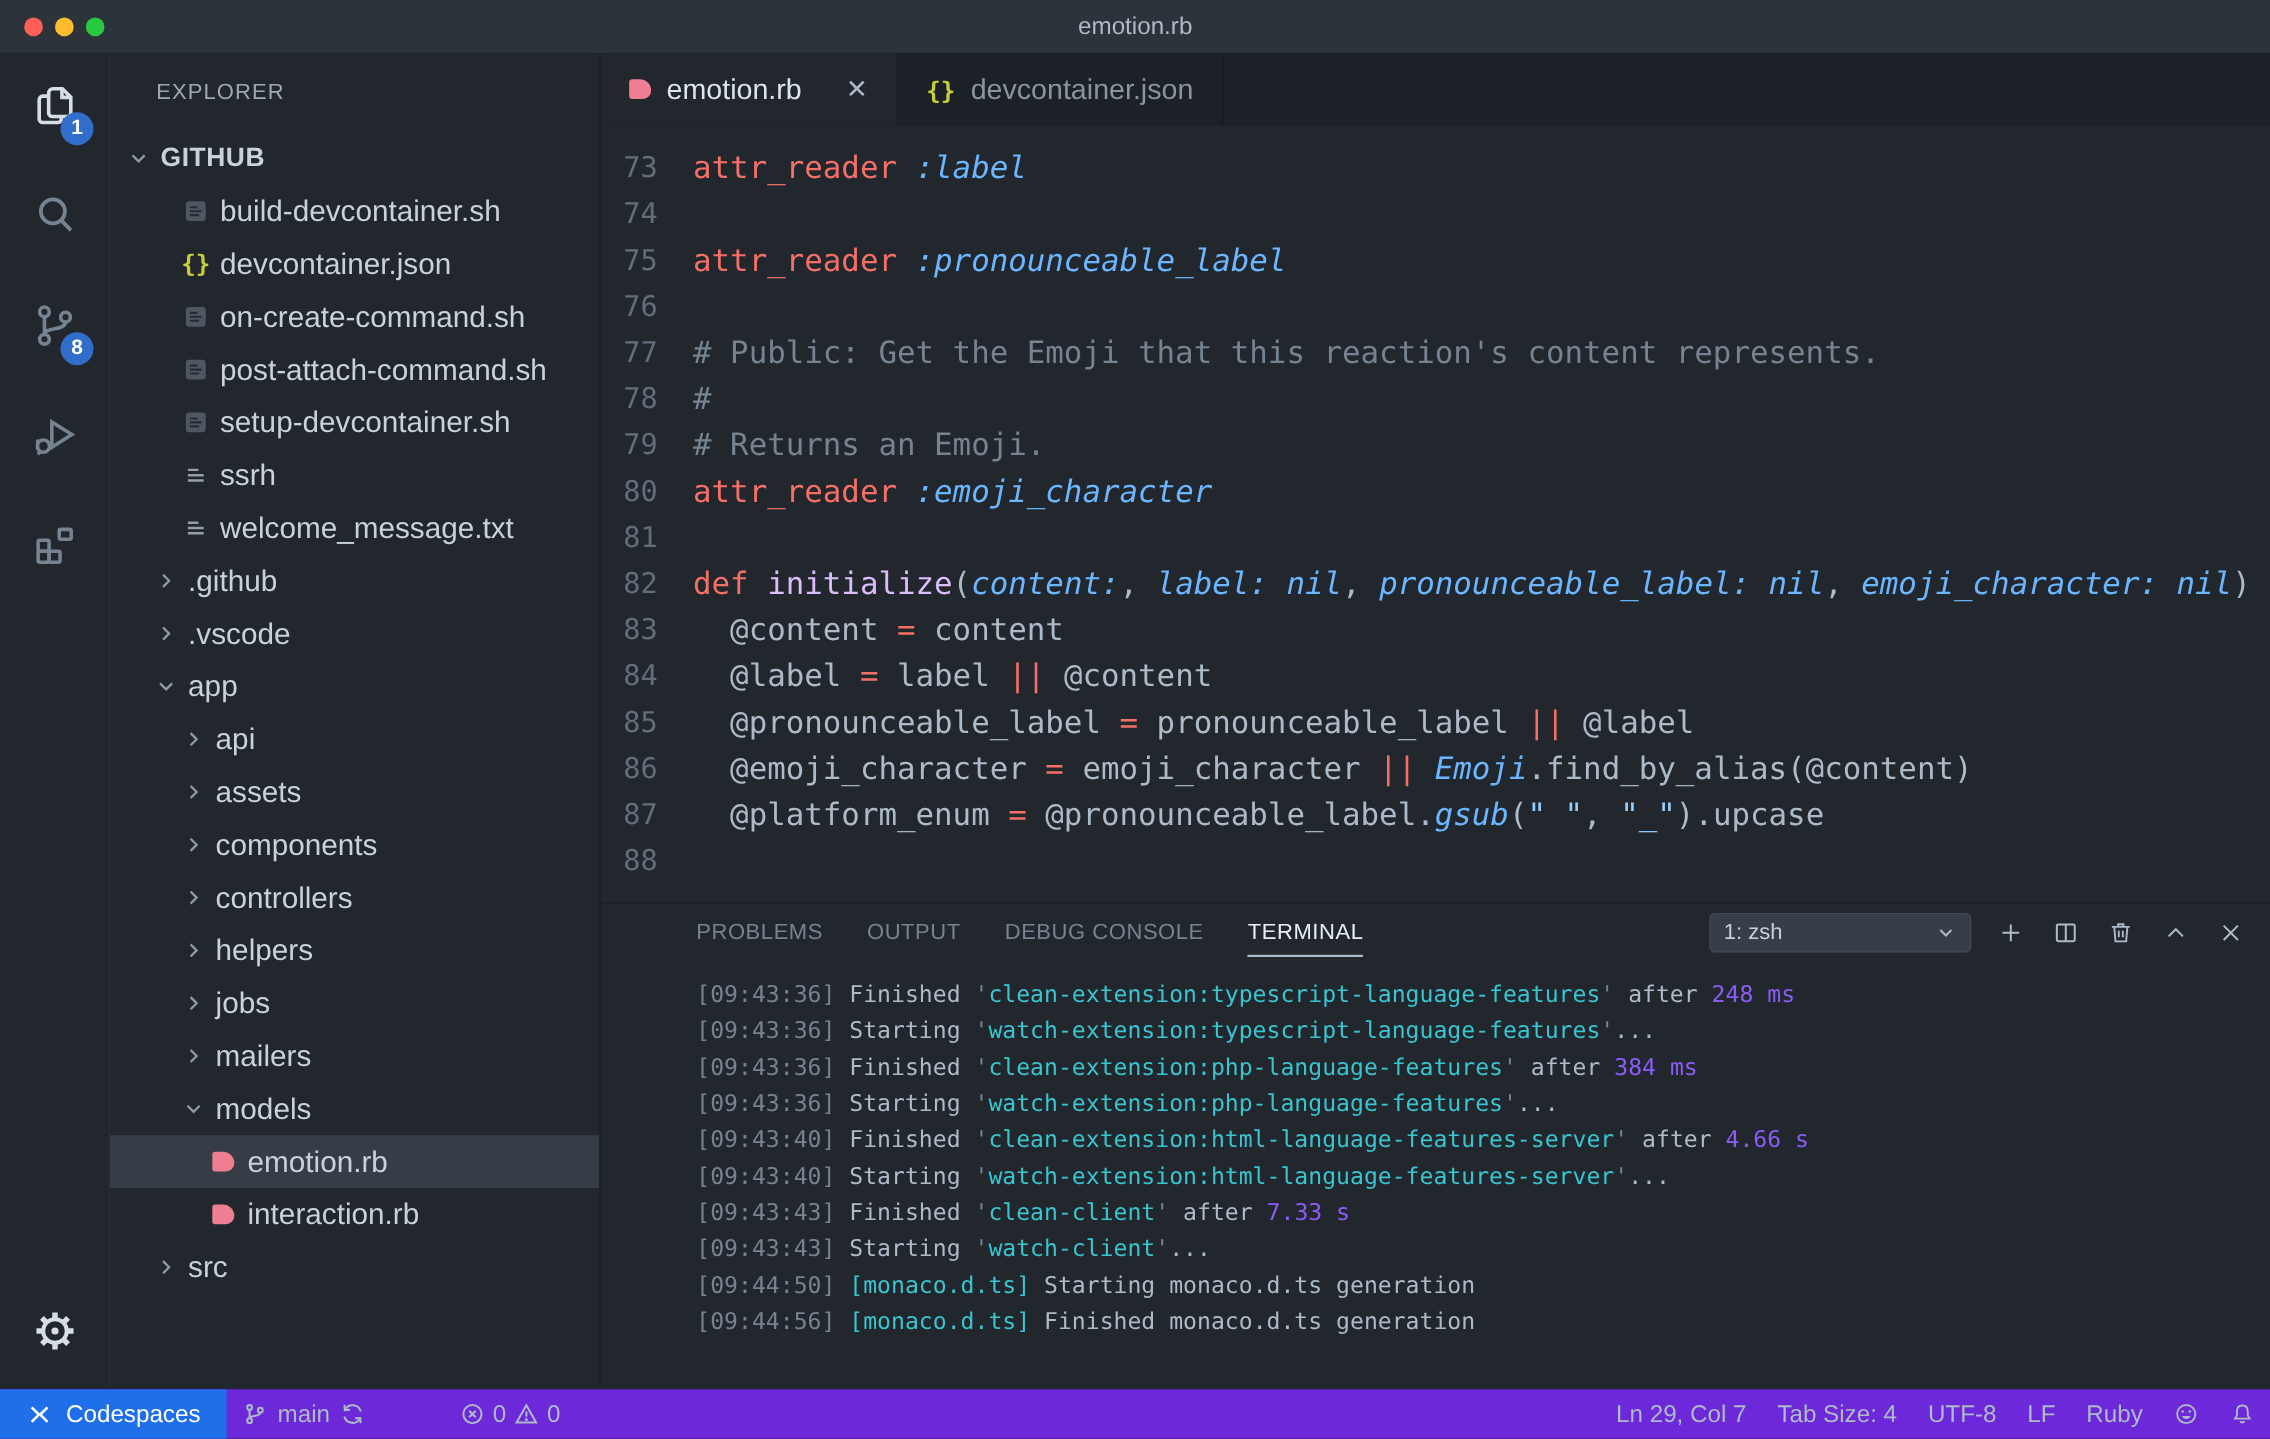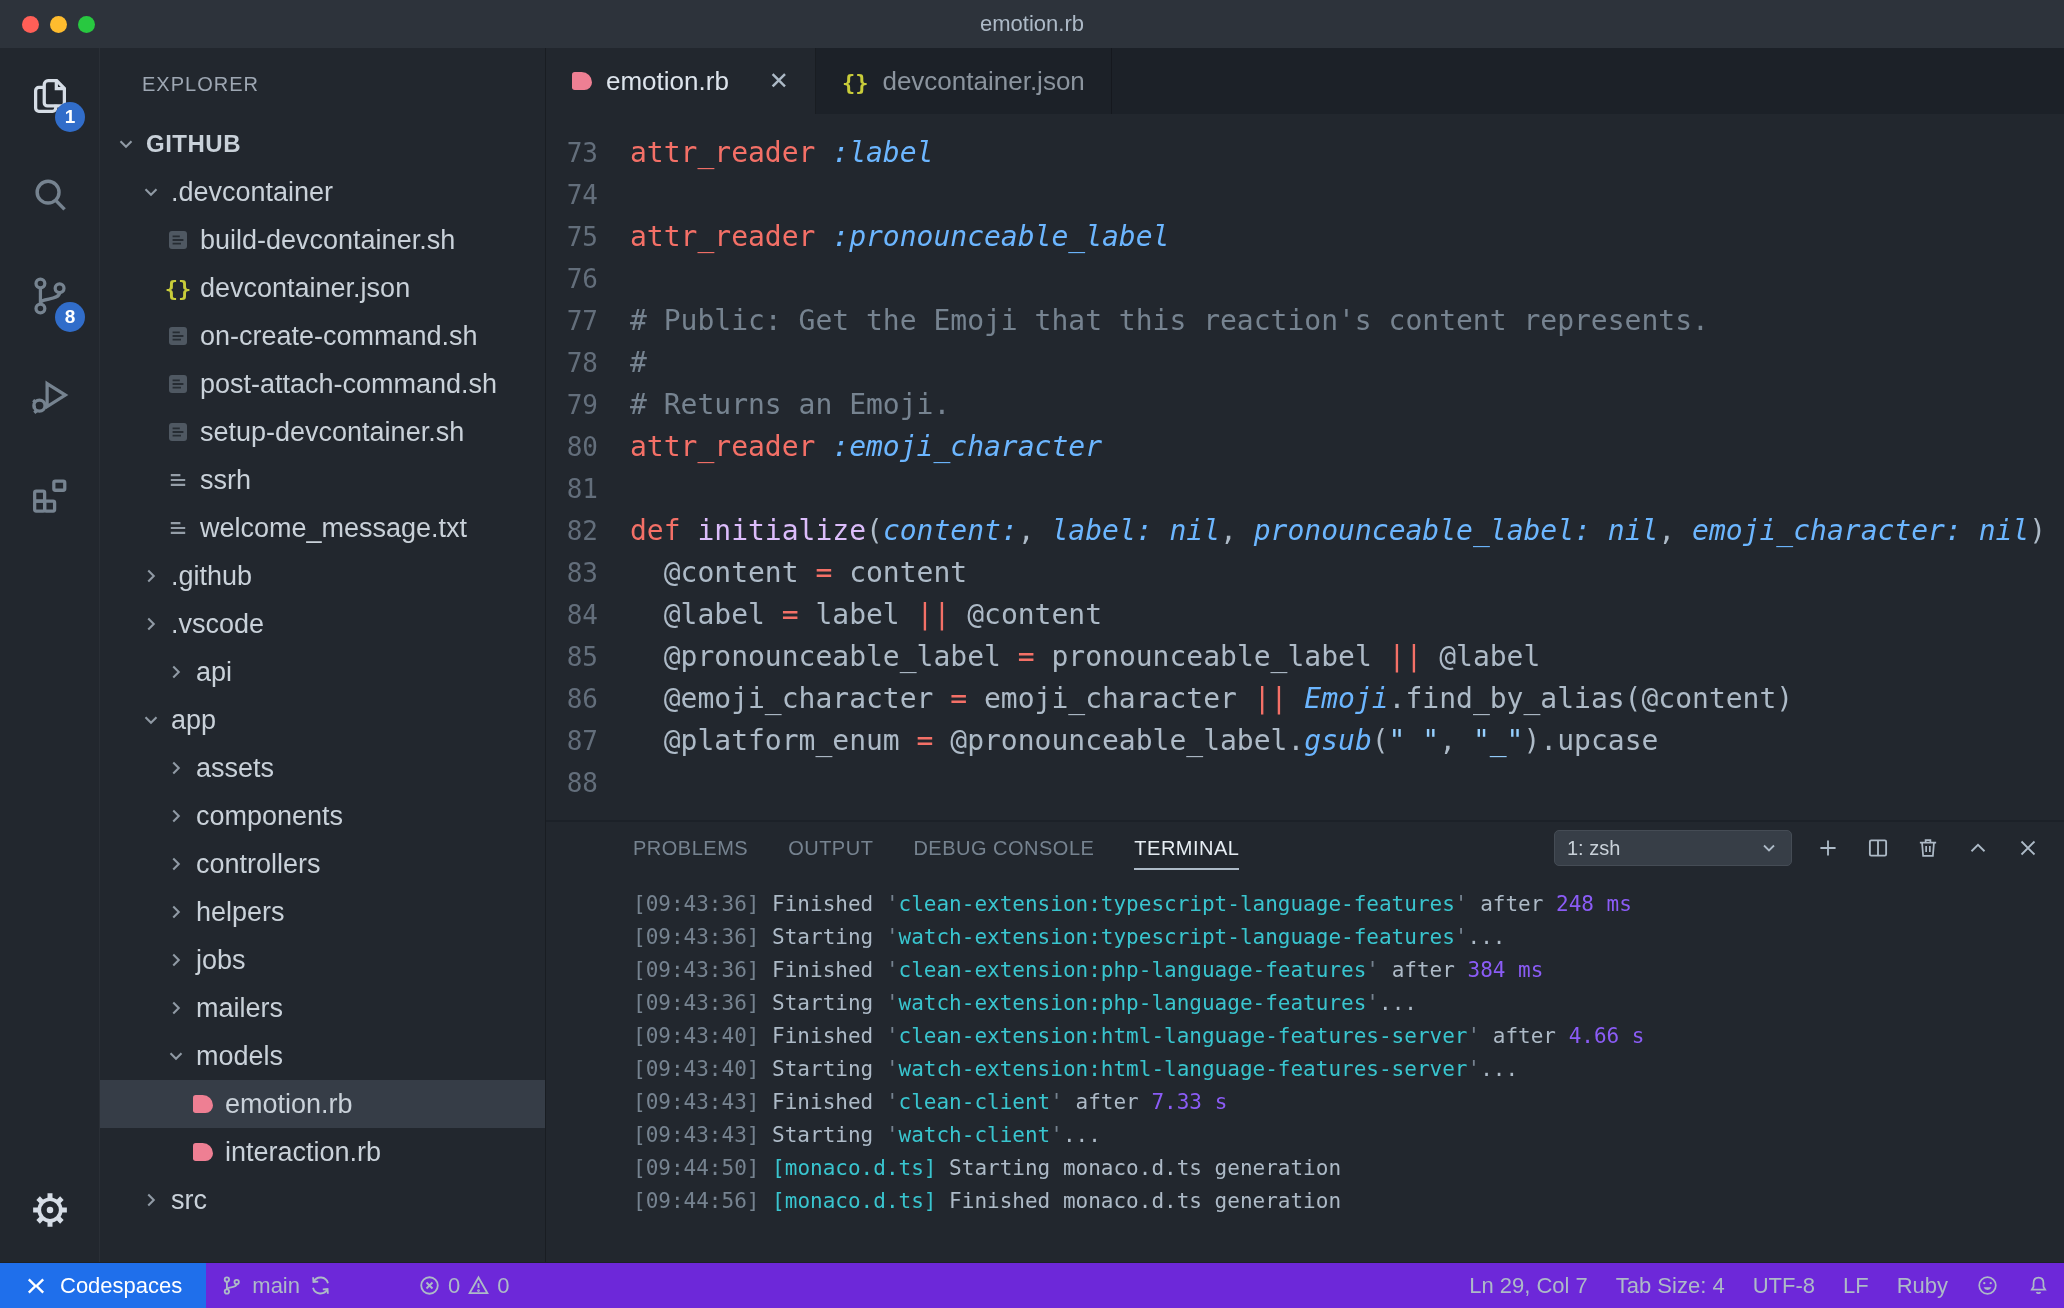--- a/index.html
+++ b/index.html
@@ -149,28 +149,20 @@
       <div class="sidebar-header">EXPLORER</div>
       <div class="tree" id="tree">
           <div class="tree-row root-row" style="padding-left: 14px;">
             <span class="twirl">
               <svg width="22" height="22" viewBox="0 0 20 20" fill="none" stroke="currentColor" stroke-width="1.9">
                 <polyline points="5,7.5 10,12.5 15,7.5"></polyline>
               </svg>
             </span>
             <span class="tree-label">GITHUB</span>
           </div>
-          <div class="tree-row" style="padding-left: 39px;">
-            <span class="twirl">
-              <svg width="22" height="22" viewBox="0 0 20 20" fill="none" stroke="currentColor" stroke-width="1.9">
-                <polyline points="5,7.5 10,12.5 15,7.5"></polyline>
-              </svg>
-            </span>
-            <span class="tree-label">.devcontainer</span>
-          </div>
           <div class="tree-row" style="padding-left: 64px;">
             <span class="ficon">
               <svg width="24" height="24" viewBox="0 0 20 20">
                 <rect x="2.5" y="2.5" width="15" height="15" rx="2.5" fill="#4f5862"></rect>
                 <path stroke="#262c33" stroke-width="1.6" d="M5.5 7 h6 M5.5 10 h9 M5.5 13 h7"></path>
               </svg>
             </span>
             <span class="tree-label">build-devcontainer.sh</span>
           </div>
           <div class="tree-row" style="padding-left: 64px;">
@@ -231,35 +223,35 @@
             <span class="tree-label">.github</span>
           </div>
           <div class="tree-row" style="padding-left: 39px;">
             <span class="twirl">
               <svg width="22" height="22" viewBox="0 0 20 20" fill="none" stroke="currentColor" stroke-width="1.9">
                 <polyline points="7.5,5 12.5,10 7.5,15"></polyline>
               </svg>
             </span>
             <span class="tree-label">.vscode</span>
           </div>
+          <div class="tree-row" style="padding-left: 39px;">
+            <span class="twirl">
+              <svg width="22" height="22" viewBox="0 0 20 20" fill="none" stroke="currentColor" stroke-width="1.9">
+                <polyline points="5,7.5 10,12.5 15,7.5"></polyline>
+              </svg>
+            </span>
+            <span class="tree-label">app</span>
+          </div>
           <div class="tree-row" style="padding-left: 64px;">
             <span class="twirl">
               <svg width="22" height="22" viewBox="0 0 20 20" fill="none" stroke="currentColor" stroke-width="1.9">
                 <polyline points="7.5,5 12.5,10 7.5,15"></polyline>
               </svg>
             </span>
             <span class="tree-label">api</span>
-          </div>
-          <div class="tree-row" style="padding-left: 39px;">
-            <span class="twirl">
-              <svg width="22" height="22" viewBox="0 0 20 20" fill="none" stroke="currentColor" stroke-width="1.9">
-                <polyline points="5,7.5 10,12.5 15,7.5"></polyline>
-              </svg>
-            </span>
-            <span class="tree-label">app</span>
           </div>
           <div class="tree-row" style="padding-left: 64px;">
             <span class="twirl">
               <svg width="22" height="22" viewBox="0 0 20 20" fill="none" stroke="currentColor" stroke-width="1.9">
                 <polyline points="7.5,5 12.5,10 7.5,15"></polyline>
               </svg>
             </span>
             <span class="tree-label">assets</span>
           </div>
           <div class="tree-row" style="padding-left: 64px;">

